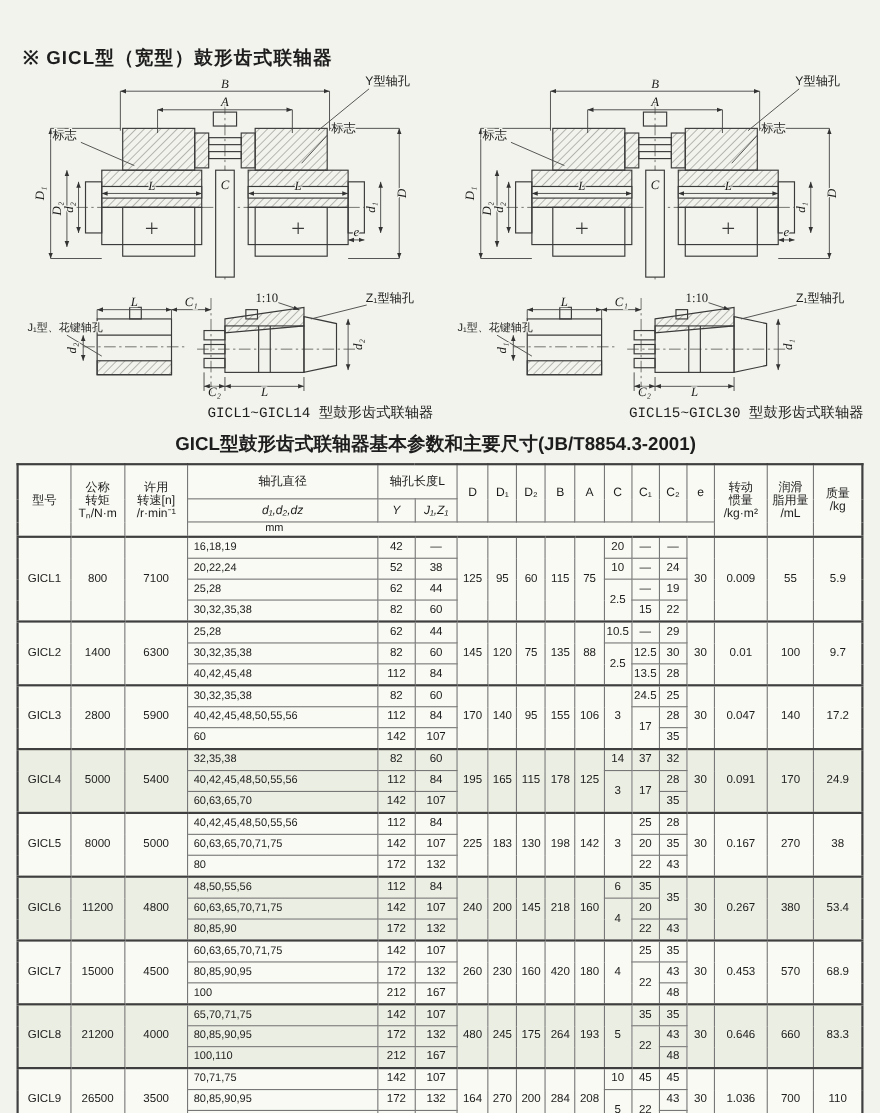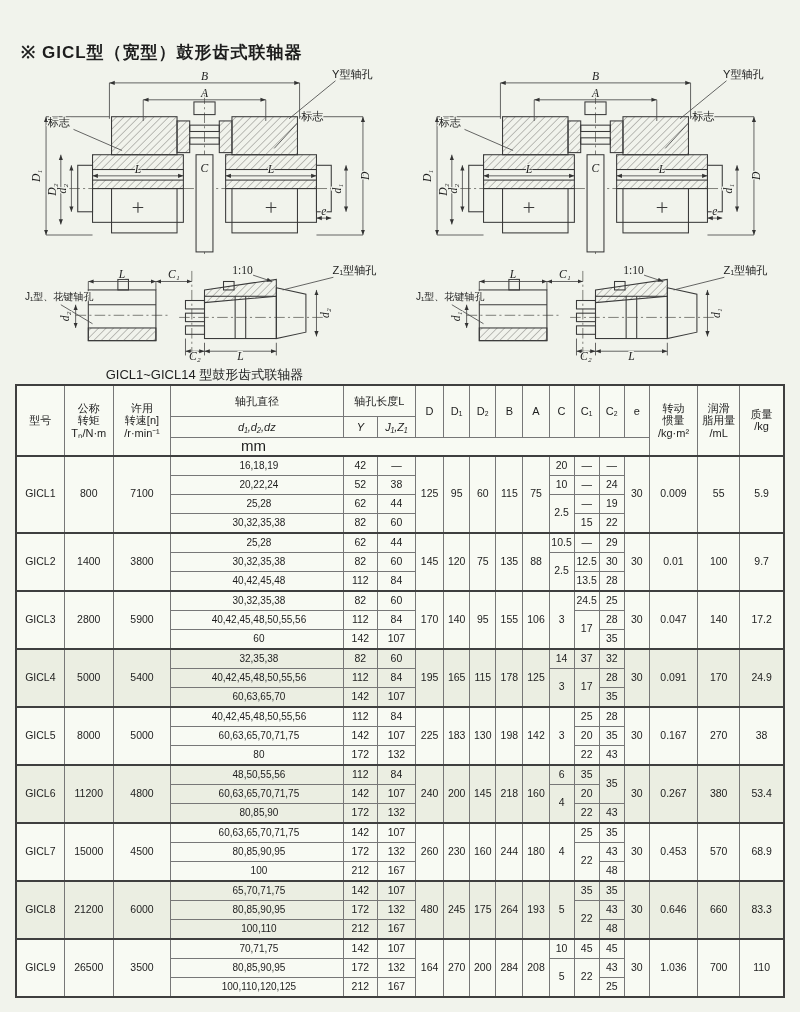--- a/index.html
+++ b/index.html
@@ -3,31 +3,31 @@
 <meta charset="utf-8">
 <style>
   html,body{margin:0;padding:0;}
   body{width:800px;height:1012px;overflow:hidden;background:#f1f3ec;
        font-family:"Liberation Sans",sans-serif;color:#1d1d1d;}
   .page{width:792px;box-sizing:border-box;padding:0 15px 0;margin-top:40px;}
   .title{font-size:17px;font-weight:bold;letter-spacing:1px;margin:4px 0 2px 6px;}
   .drawings{display:flex;gap:12px;}
   .fig{width:379px;}
   svg.draw{width:379px;height:300px;display:block;}
-  .cap{font-family:Liberation Sans, sans-serif;font-size:13px;text-align:center;margin-top:0;}
+  .cap{font-family:Liberation Mono, monospace;font-size:13px;text-align:right;margin-top:0;}
   .tbl-title{font-size:17px;font-weight:bold;text-align:center;margin:8px 0 6px;}
   table{border-collapse:collapse;margin:0 auto;table-layout:fixed;width:770px;
         background:#f8faf3;border:2px solid #3f3f3f;}
   th,td{border:1px solid #777;text-align:center;font-size:10.5px;padding:0 1px;
         height:18px;line-height:1.12;overflow:hidden;}
   thead th{font-weight:normal;font-size:11px;white-space:pre-line;}
   thead tr:nth-child(1) th{height:30px;}
   thead tr:nth-child(2) th{height:20px;font-style:italic;}
-  th.unit{text-align:left;padding-left:70px;font-size:15px;height:12px;}
-  td.al{text-align:center;padding-left:5px;font-size:10px;}
+  th.unit{text-align:left;padding-left:70px;font-size:10px;height:12px;}
+  td.al{text-align:left;padding-left:5px;font-size:10px;}
   tr.grp th,tr.grp td{border-top:2px solid #3f3f3f;}
   tr.tint td{background:#ebeee2;}
   
   text{fill:#1d1d1d;paint-order:stroke;stroke:#f1f3ec;stroke-width:2px;}
   text.dl{font-family:"Liberation Serif",serif;font-style:italic;font-size:11px;text-anchor:middle;}
   text.cjk{font-size:10.5px;text-anchor:middle;}
   text.sm{font-size:9.5px;}
 </style>
 </head>
 <body>
@@ -183,23 +183,25 @@
         <text class="cjk sm" x="0" y="222" style="text-anchor:start">J₁型、花键轴孔</text>
         <text class="dl" x="92" y="201">L</text>
         <text class="dl" x="141" y="201">C₁</text>
         <text class="dl" transform="rotate(-90 42 237)" x="42" y="237">d₁</text>
         <text class="dl" x="206" y="197" style="font-style:normal">1:10</text>
         <text class="cjk" x="312" y="197">Z₁型轴孔</text>
         <text class="dl" x="161" y="278">C₂</text>
         <text class="dl" x="204" y="278">L</text>
         <text class="dl" transform="rotate(-90 288 234)" x="288" y="234">d₁</text>
       </svg>
+      <figcaption class="cap">GICL15~GICL30 型鼓形齿式联轴器</figcaption>
     </figure>
   </div>
 
+  <div class="tbl-title">GICL型鼓形齿式联轴器基本参数和主要尺寸(JB/T8854.3-2001)</div>
 
   <table>
       <colgroup>
         <col style="width: 48px;">
         <col style="width: 49px;">
         <col style="width: 57px;">
         <col style="width: 172px;">
         <col style="width: 34px;">
         <col style="width: 38px;">
         <col style="width: 28px;">
@@ -293,21 +295,21 @@
         <tr>
           <td class="al">30,32,35,38</td>
           <td>82</td>
           <td>60</td>
           <td>15</td>
           <td>22</td>
         </tr>
         <tr class="grp">
           <td rowspan="3">GICL2</td>
           <td rowspan="3">1400</td>
-          <td rowspan="3">3800</td>
+          <td rowspan="3">6300</td>
           <td class="al">25,28</td>
           <td>62</td>
           <td>44</td>
           <td rowspan="3">145</td>
           <td rowspan="3">120</td>
           <td rowspan="3">75</td>
           <td rowspan="3">135</td>
           <td rowspan="3">88</td>
           <td>10.5</td>
           <td>—</td>
@@ -470,21 +472,21 @@
         <tr class="grp">
           <td rowspan="3">GICL7</td>
           <td rowspan="3">15000</td>
           <td rowspan="3">4500</td>
           <td class="al">60,63,65,70,71,75</td>
           <td>142</td>
           <td>107</td>
           <td rowspan="3">260</td>
           <td rowspan="3">230</td>
           <td rowspan="3">160</td>
-          <td rowspan="3">244</td>
+          <td rowspan="3">420</td>
           <td rowspan="3">180</td>
           <td rowspan="3">4</td>
           <td>25</td>
           <td>35</td>
           <td rowspan="3">30</td>
           <td rowspan="3">0.453</td>
           <td rowspan="3">570</td>
           <td rowspan="3">68.9</td>
         </tr>
         <tr>
@@ -496,21 +498,21 @@
         </tr>
         <tr>
           <td class="al">100</td>
           <td>212</td>
           <td>167</td>
           <td>48</td>
         </tr>
         <tr class="grp tint">
           <td rowspan="3">GICL8</td>
           <td rowspan="3">21200</td>
-          <td rowspan="3">6000</td>
+          <td rowspan="3">4000</td>
           <td class="al">65,70,71,75</td>
           <td>142</td>
           <td>107</td>
           <td rowspan="3">480</td>
           <td rowspan="3">245</td>
           <td rowspan="3">175</td>
           <td rowspan="3">264</td>
           <td rowspan="3">193</td>
           <td rowspan="3">5</td>
           <td>35</td>

